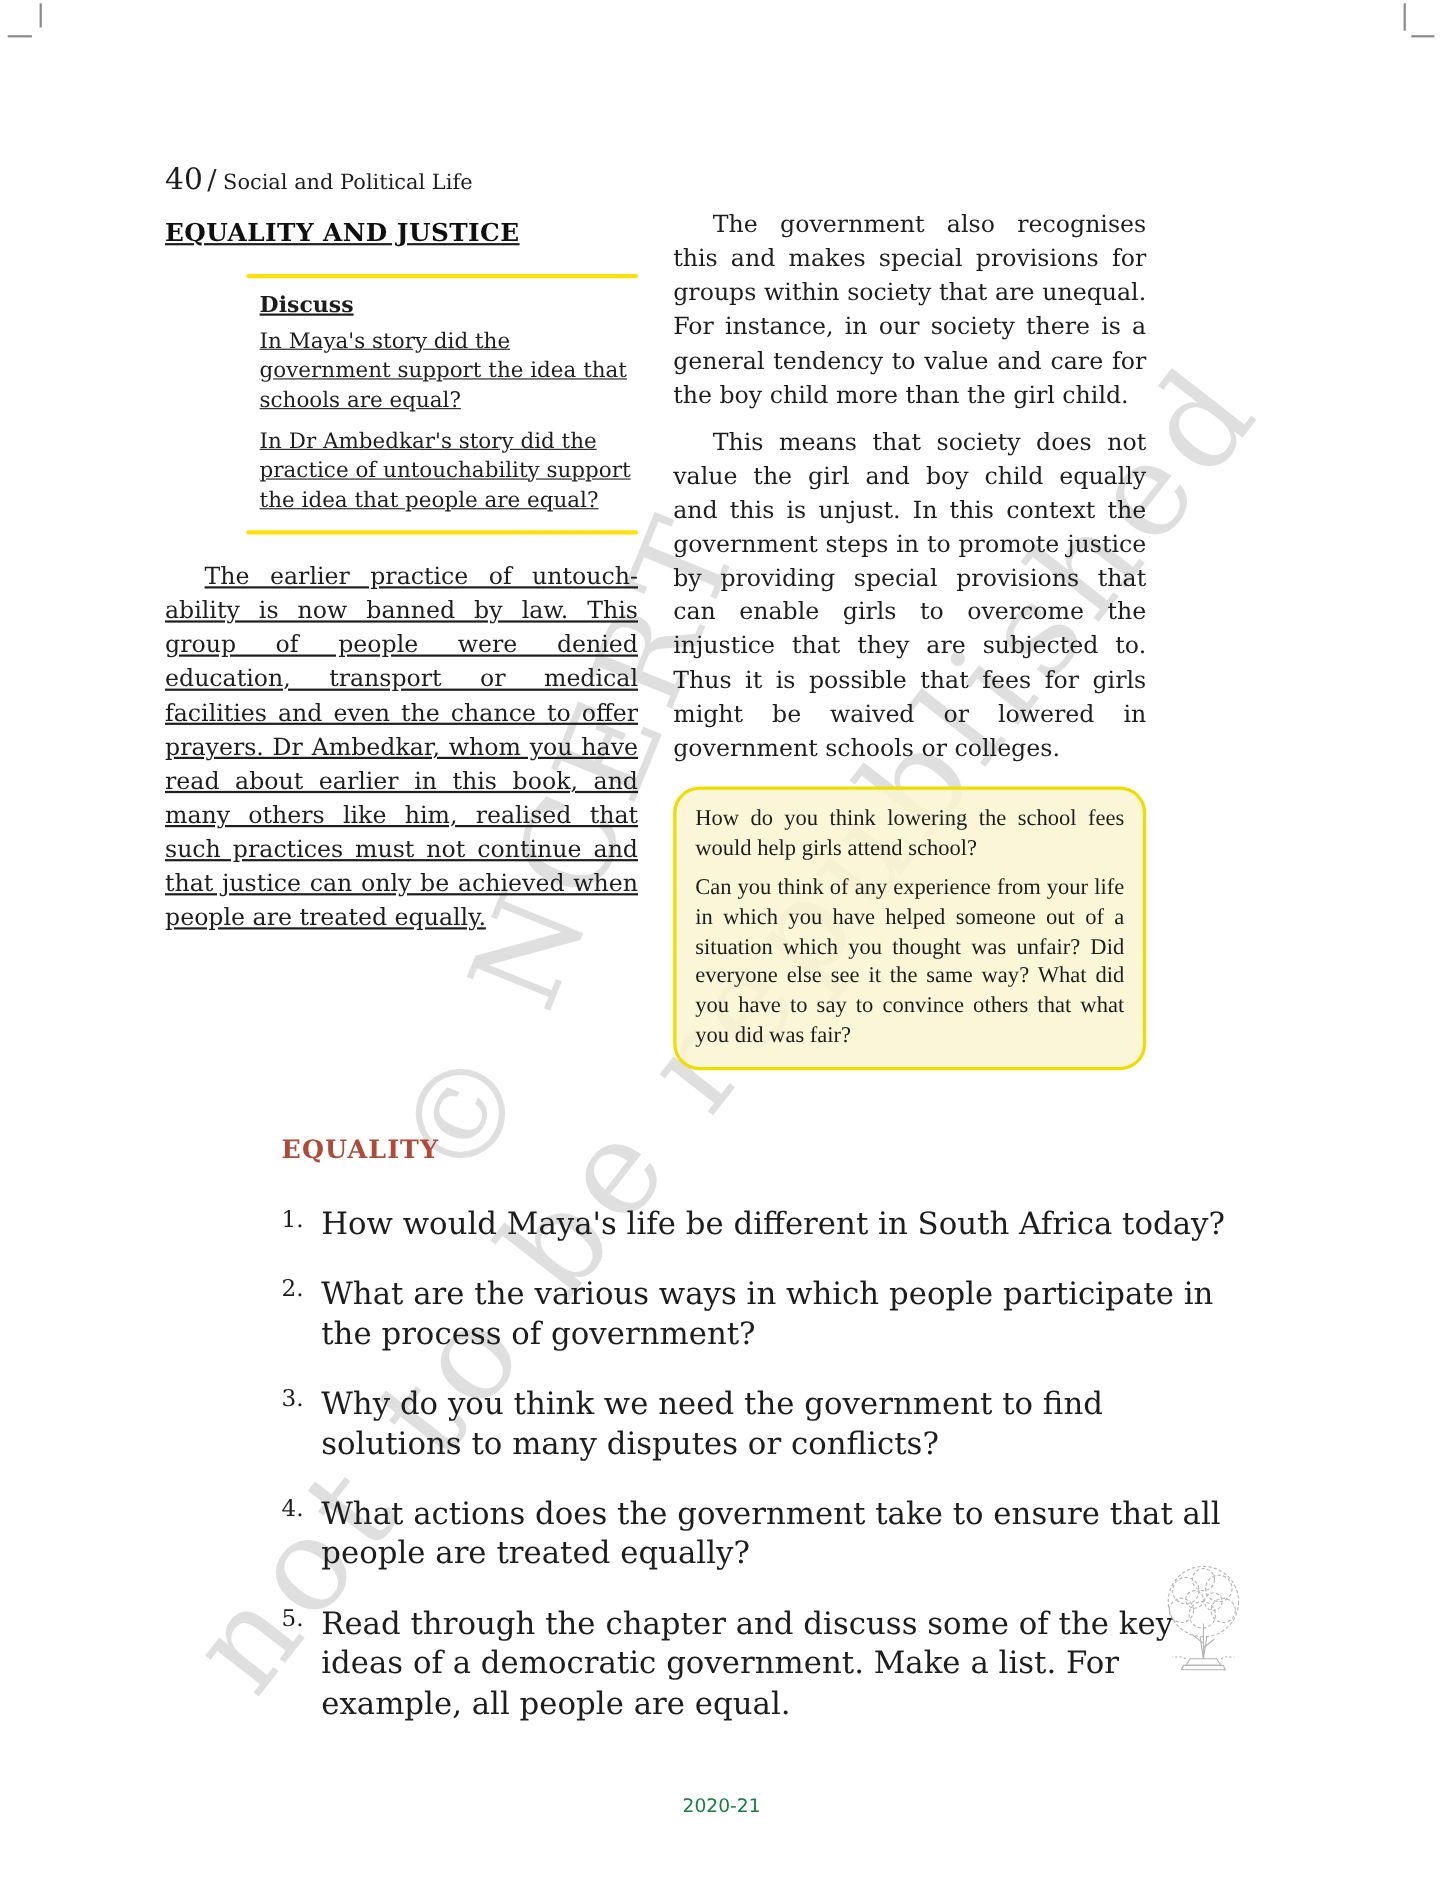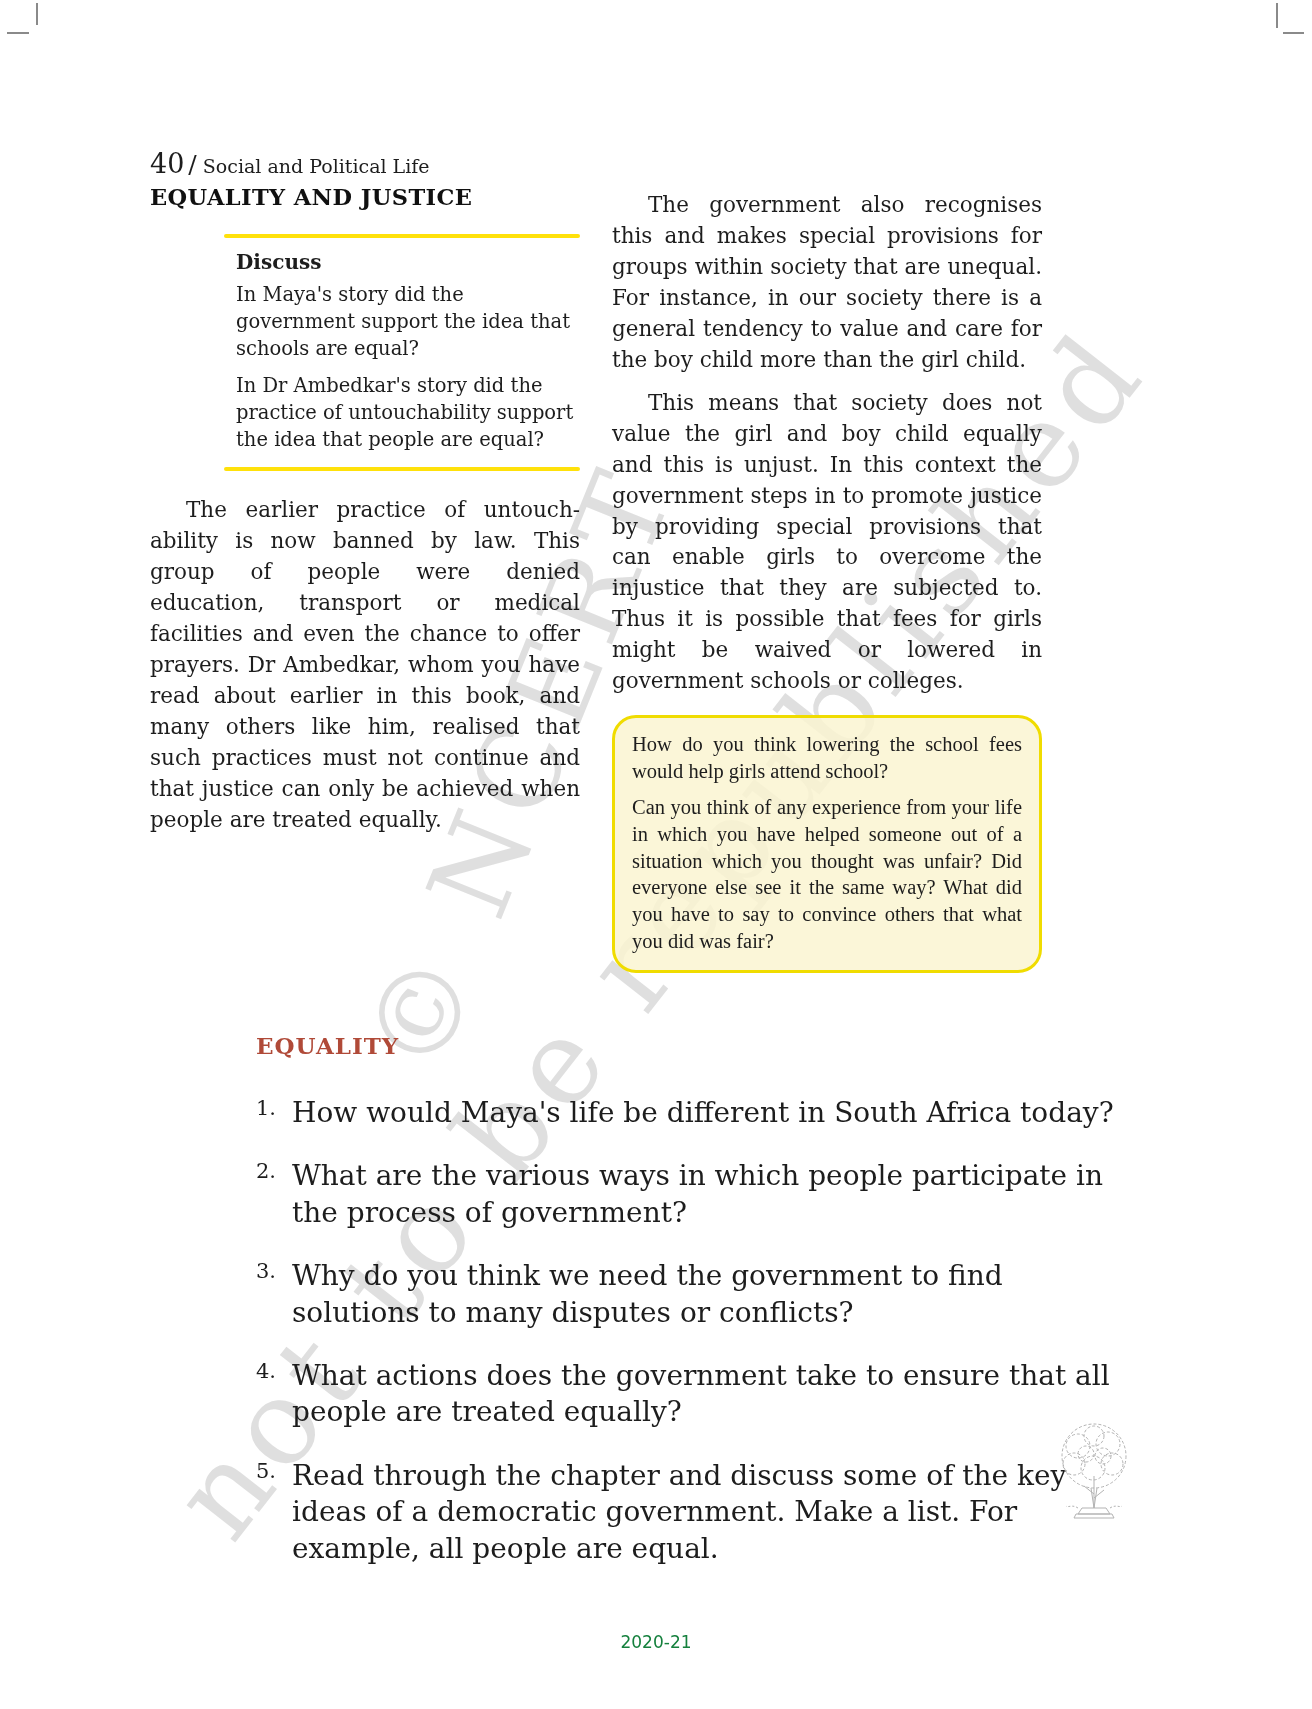--- a/index.html
+++ b/index.html
@@ -34,21 +34,21 @@
 
   .layer { position:absolute; z-index:1; }
 
   
   .pg-header { left:150px; top:148px; width:600px; }
   .pg-num { font-size:27px; }
   .pg-slash { font-size:25px; padding:0 6px 0 4px; }
   .pg-title { font-size:19px; }
 
   
-  .col-left  { left:150px; top:184px; width:430px; }
+  .col-left  { left:150px; top:199px; width:430px;text-decoration:underline; }
   .col-right { left:612px; top:190px; width:430px; }
 
   h1.section {
     font-size:22.5px; font-weight:bold; letter-spacing:0.4px;
     color:#101010;
   }
   .body-p {
     font-size:21.5px; line-height:1.44; text-align:justify;
   }
   .indent { text-indent:36px; }

